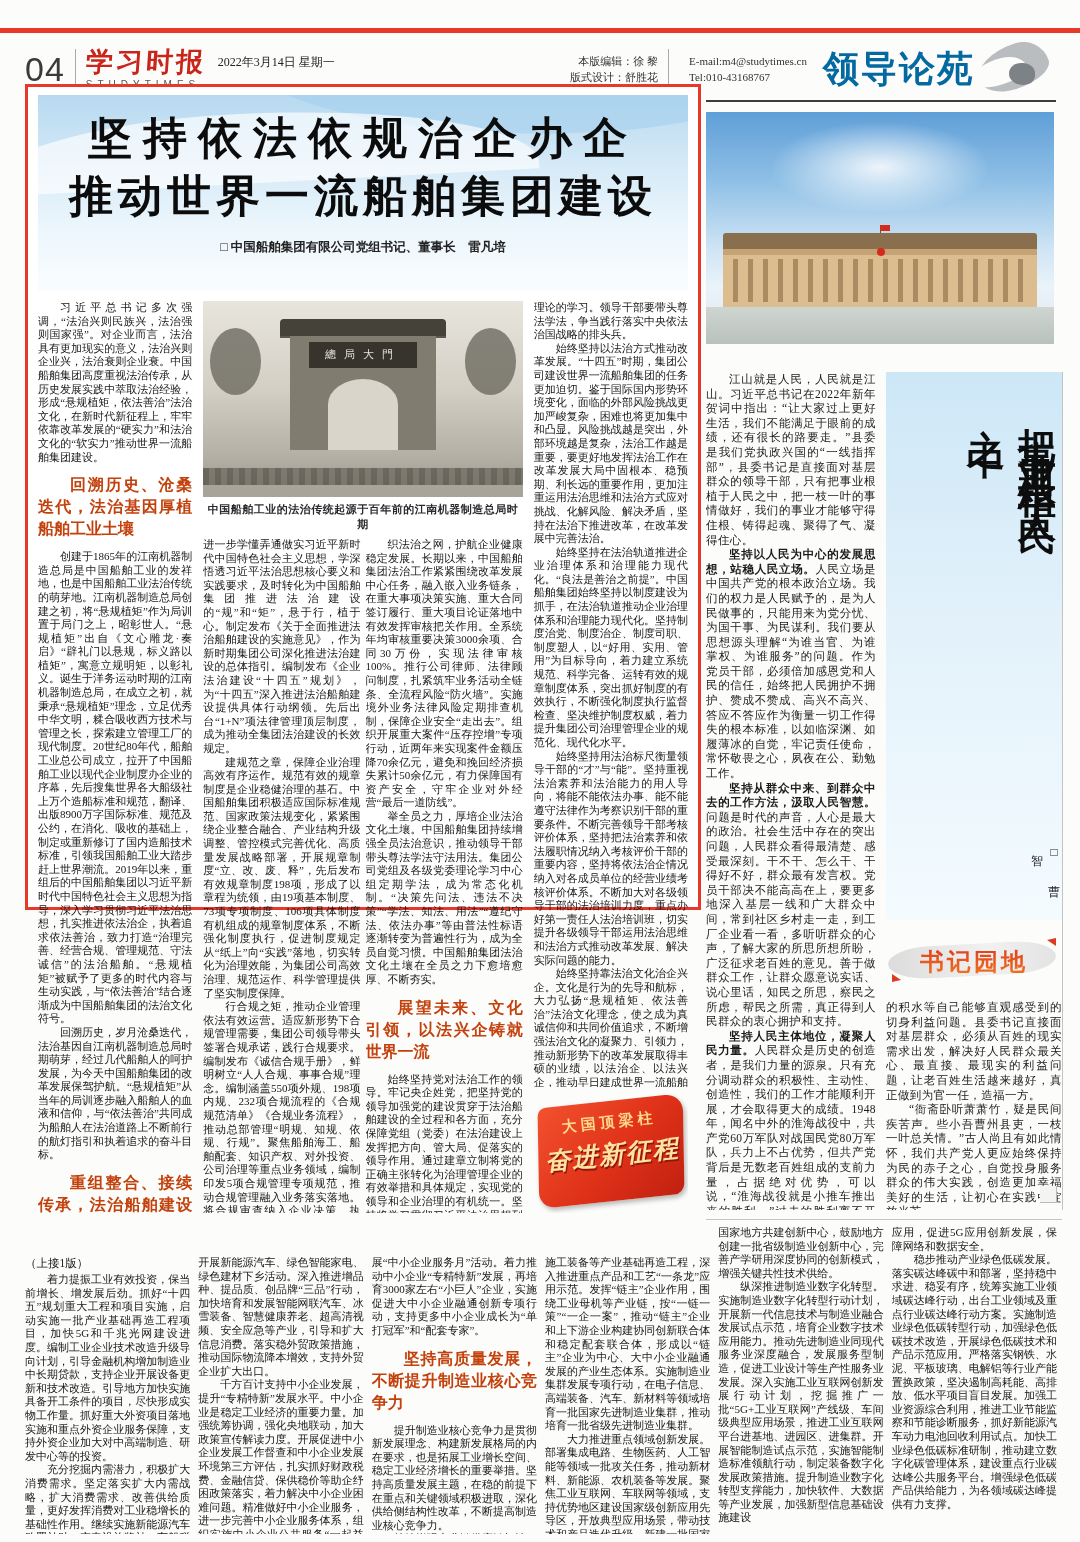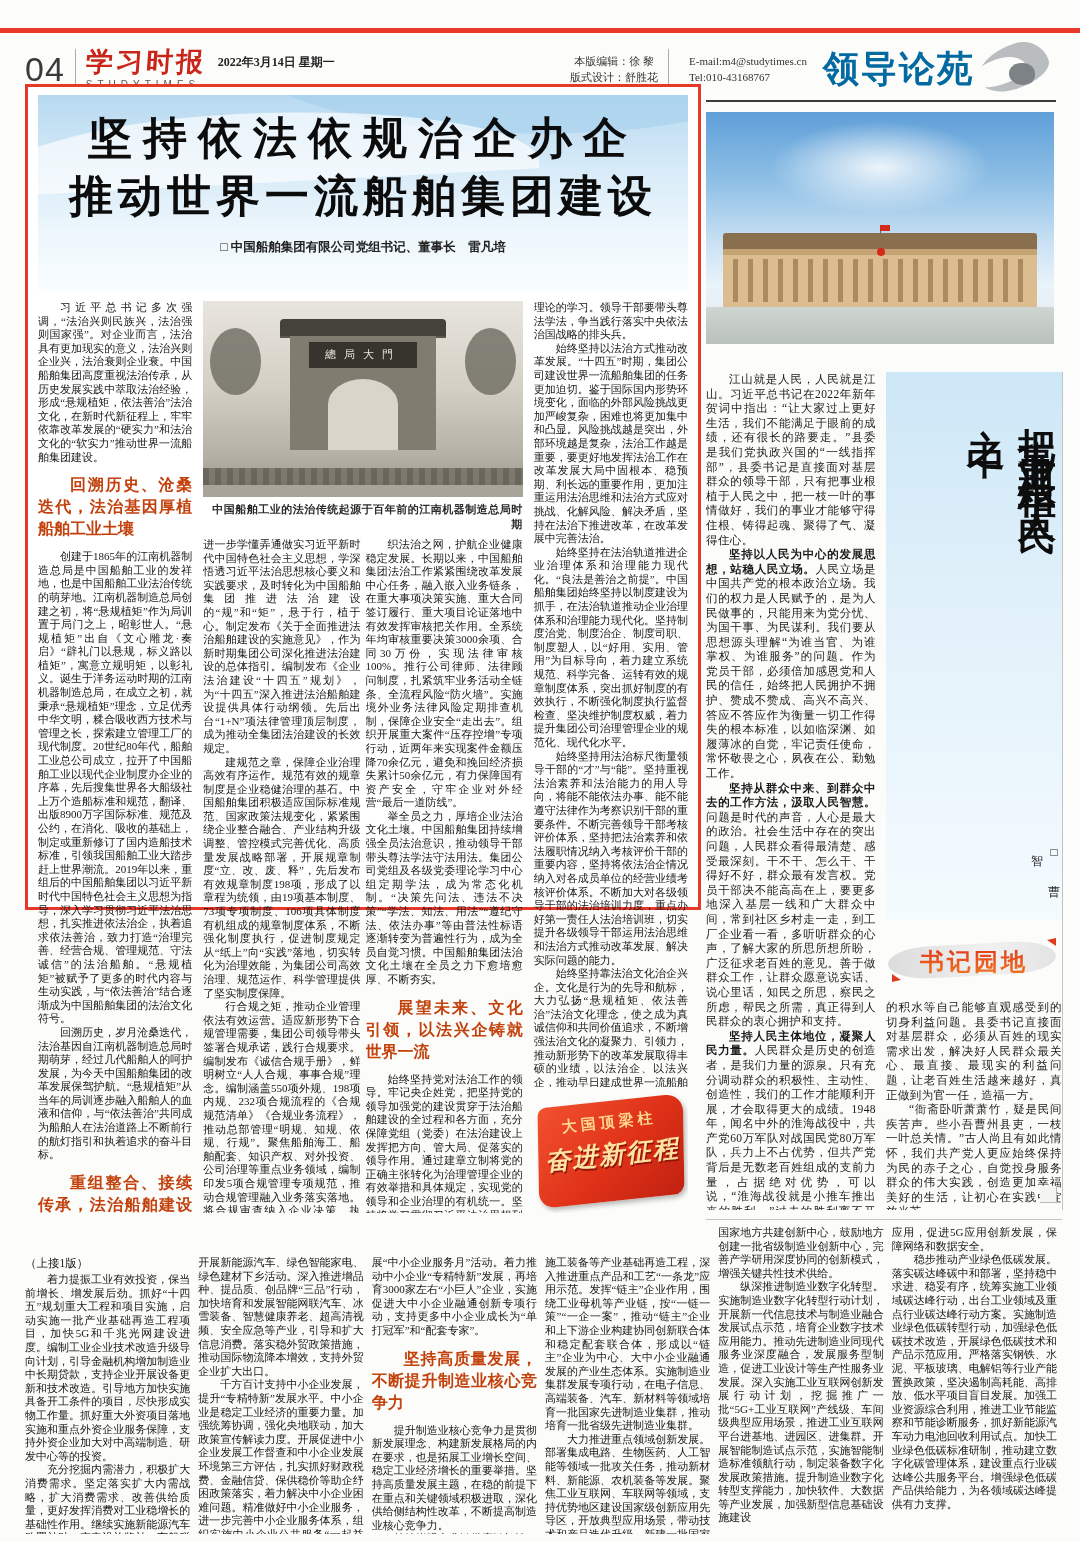--- a/index.html
+++ b/index.html
@@ -6,23 +6,23 @@
   .page{position:relative;width:1080px;height:1542px;background:#fcfcfa;margin:0 auto;
         font-family:"Liberation Serif","DejaVu Serif",serif;color:#141414;overflow:hidden;}
   
   .top-red-bar{position:absolute;left:0;top:28px;width:1080px;height:5px;background:#e8382a;}
   .header{position:absolute;left:25px;top:40px;width:1030px;height:58px;display:flex;align-items:center;}
   .page-num{font-size:34px;color:#3a3a3a;font-family:"Liberation Sans",sans-serif;letter-spacing:1px;}
   .vdiv{width:1px;height:40px;background:#aaa;margin:0 10px;}
   .masthead{display:flex;flex-direction:column;line-height:1;}
   .masthead-cn{font-size:27px;font-weight:900;color:#c9251b;letter-spacing:3px;transform:skewX(-4deg);}
   .masthead-en{font-size:10px;letter-spacing:5px;color:#555;margin-top:4px;font-family:"Liberation Sans",sans-serif;}
-  .issue-date{font-size:12px;font-weight:700;margin-left:12px;margin-top:-14px;color:#222;}
+  .issue-date{font-size:12px;font-weight:400;margin-left:12px;margin-top:-14px;color:#222;}
   .spacer{flex:1;}
-  .staff{font-size:11px;line-height:16px;color:#333;text-align:center;}
+  .staff{font-size:11px;line-height:16px;color:#333;text-align:right;}
   .contact{font-size:11px;line-height:16px;color:#333;margin-left:10px;}
   .section-title{font-size:36px;font-weight:900;color:#0369a1;margin-left:16px;letter-spacing:2px;
                  font-family:"Liberation Sans",sans-serif;position:relative;z-index:2;text-align:center;}
   .swoosh{position:relative;width:86px;height:52px;margin-left:-6px;}
   .swoosh .s1{position:absolute;left:8px;top:2px;width:72px;height:44px;background:#b9bdc0;
               border-radius:62% 38% 55% 45%/55% 60% 40% 45%;transform:rotate(-18deg);}
   .swoosh .s2{position:absolute;left:2px;top:16px;width:56px;height:26px;background:#fcfcfa;
               border-radius:60% 40% 60% 40%/60% 55% 45% 40%;transform:rotate(-14deg);}
   .swoosh .s3{position:absolute;left:40px;top:20px;width:26px;height:22px;background:#7d8286;border-radius:50% 50% 45% 55%;}
   .header-rule-right{position:absolute;left:706px;top:100px;width:350px;height:2px;background:#3c3c3c;}
@@ -49,21 +49,21 @@
   .bw-photo{position:relative;height:196px;background:linear-gradient(180deg,#e8e5dd 0%,#d3cfc5 45%,#b3afa4 80%,#97938a 100%);overflow:hidden;}
   .bw-roof{position:absolute;left:24%;top:9%;width:52%;height:9%;background:#45423a;border-radius:4px 4px 0 0;box-shadow:0 2px 0 #5c584f;}
   .bw-wall{position:absolute;left:27%;top:18%;width:46%;height:58%;background:#817c70;}
   .bw-plaque{position:absolute;left:33%;top:21%;width:34%;height:13%;background:#37342e;color:#e8e4da;
              font-size:11px;letter-spacing:8px;display:flex;align-items:center;justify-content:center;}
   .bw-arch{position:absolute;left:39%;top:40%;width:22%;height:36%;background:#d9d5ca;border-radius:50% 50% 0 0/36% 36% 0 0;}
   .bw-crowd{position:absolute;left:0;bottom:6%;width:100%;height:9%;
             background:repeating-linear-gradient(90deg,#55524a 0 6px,#6e6a60 6px 12px);opacity:.75;}
   .bw-ground{position:absolute;left:0;bottom:0;width:100%;height:6%;background:#a8a499;}
   .bw-tree{position:absolute;width:16%;height:34%;background:#6d6a60;border-radius:50%;top:14%;opacity:.8;}
-  .photo-caption{font-size:11px;font-weight:700;text-align:right;color:#2a2a2a;margin-top:5px;letter-spacing:.5px;}
+  .photo-caption{font-size:11px;font-weight:700;text-align:center;color:#2a2a2a;margin-top:5px;letter-spacing:.5px;}
   
   .para{font-size:11px;line-height:13.6px;text-align:justify;text-indent:2em;margin:0;color:#161616;}
   .para.cont{text-indent:0;}
   .para b{font-weight:700;}
   .sub-h{font-family:"Liberation Sans",sans-serif;font-weight:700;font-size:16px;line-height:22px;
          text-indent:2em;color:#c2410c;margin:10px 0;text-align:justify;}
   .b-label{font-size:11.5px;font-weight:400;text-indent:0;margin:0 0 2px;}
   
   .banner{position:relative;height:122px;margin-top:4px;overflow:hidden;}
   .banner-flag{position:absolute;left:4px;right:4px;top:10px;bottom:12px;

